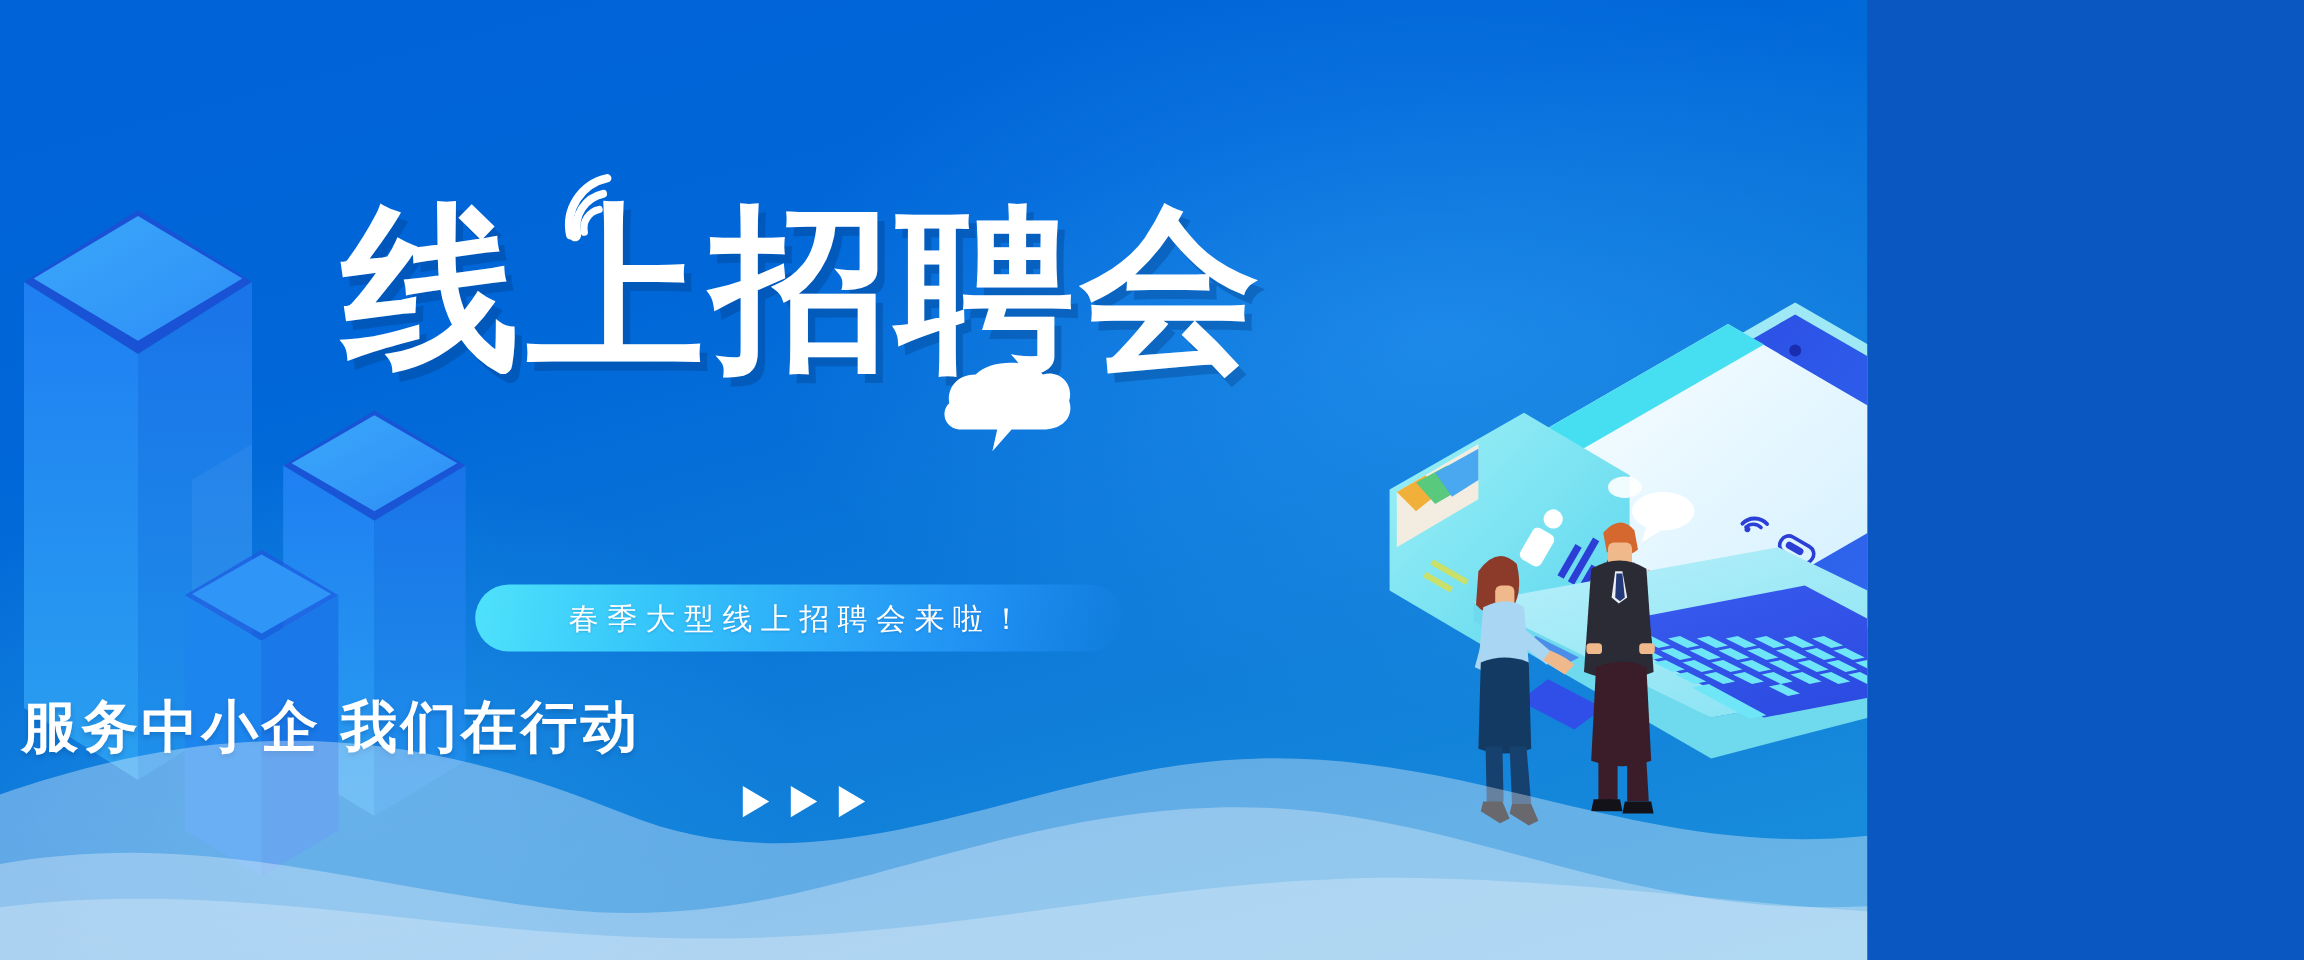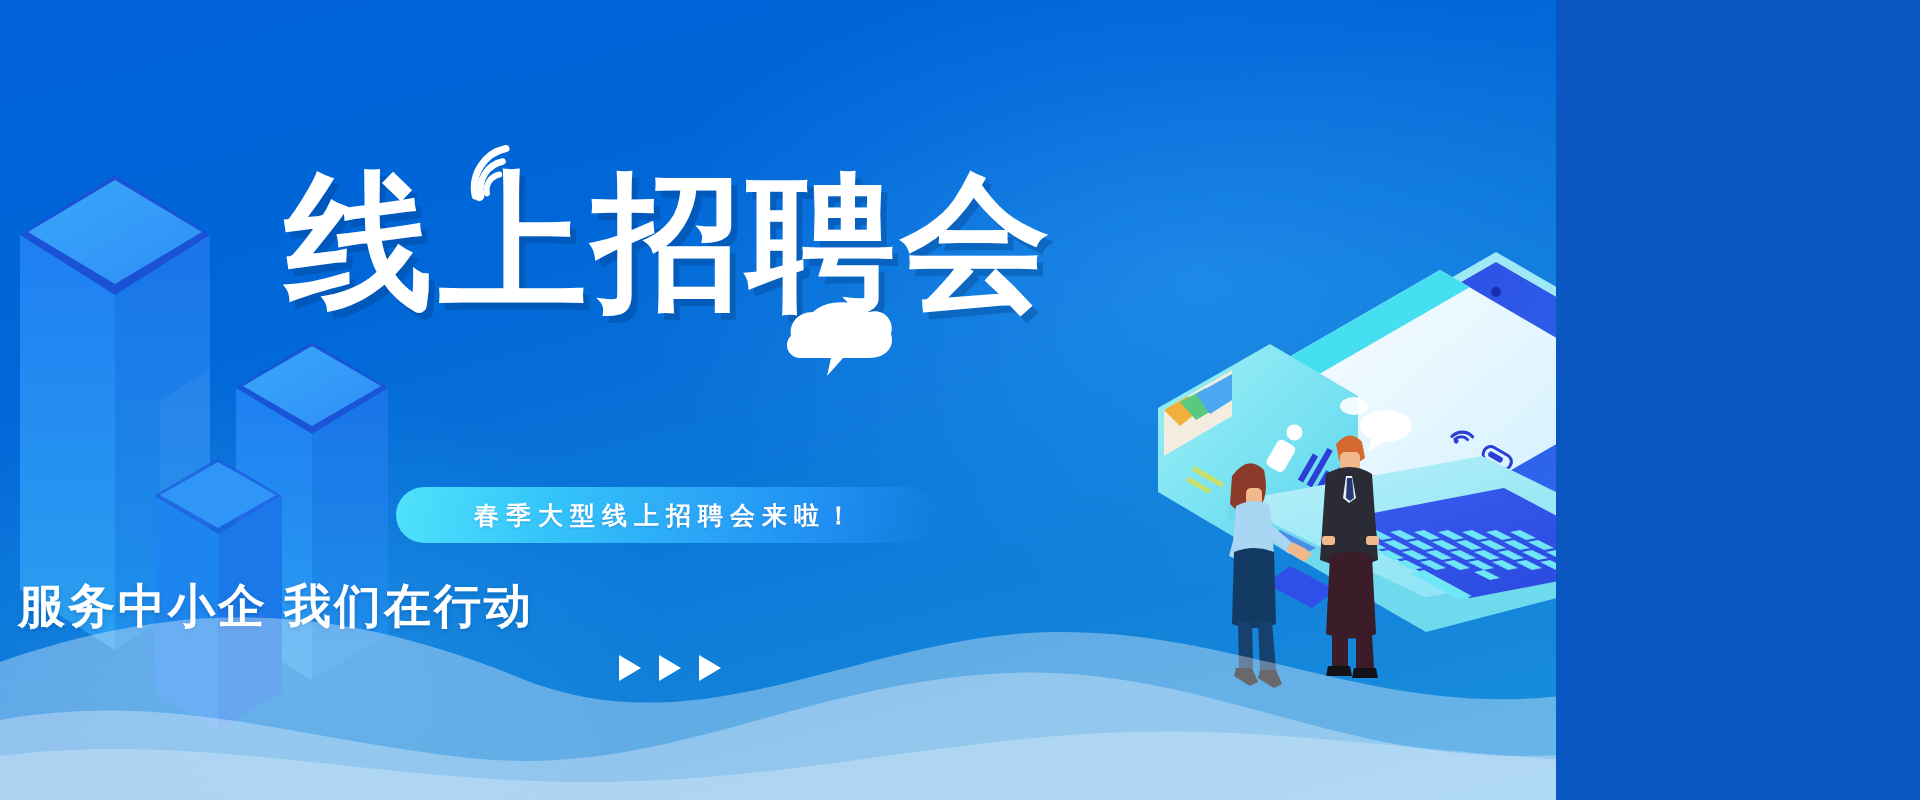--- a/index.html
+++ b/index.html
@@ -39,21 +39,21 @@
   .wifi-badge{position:absolute;left:186px;top:-24px;transform:rotate(-12deg);}
   .cloud-badge{position:absolute;left:508px;top:128px;}
 
   
   .pill{
     position:absolute;left:396px;top:487px;width:540px;height:56px;border-radius:28px;
     background:linear-gradient(100deg,#4fe2fb 0%,#35c5fa 28%,#2aa4f7 58%,#1f8ef2 80%,rgba(22,124,227,0) 100%);
     display:flex;align-items:center;justify-content:center;
   }
   .pill span{
-    color:#ffffff;font-size:25px;font-weight:700;letter-spacing:7px;
+    color:#ffffff;font-size:25px;font-weight:400;letter-spacing:7px;
     text-shadow:0 1px 2px rgba(0,60,140,.25);
   }
 
   
   .tagline{
     position:absolute;left:18px;top:575px;width:1340px;text-align:left;
   }
   .tagline span{
     color:#fff;font-size:47px;font-weight:700;letter-spacing:3px;
     text-shadow:0 2px 4px rgba(0,50,120,.25);

